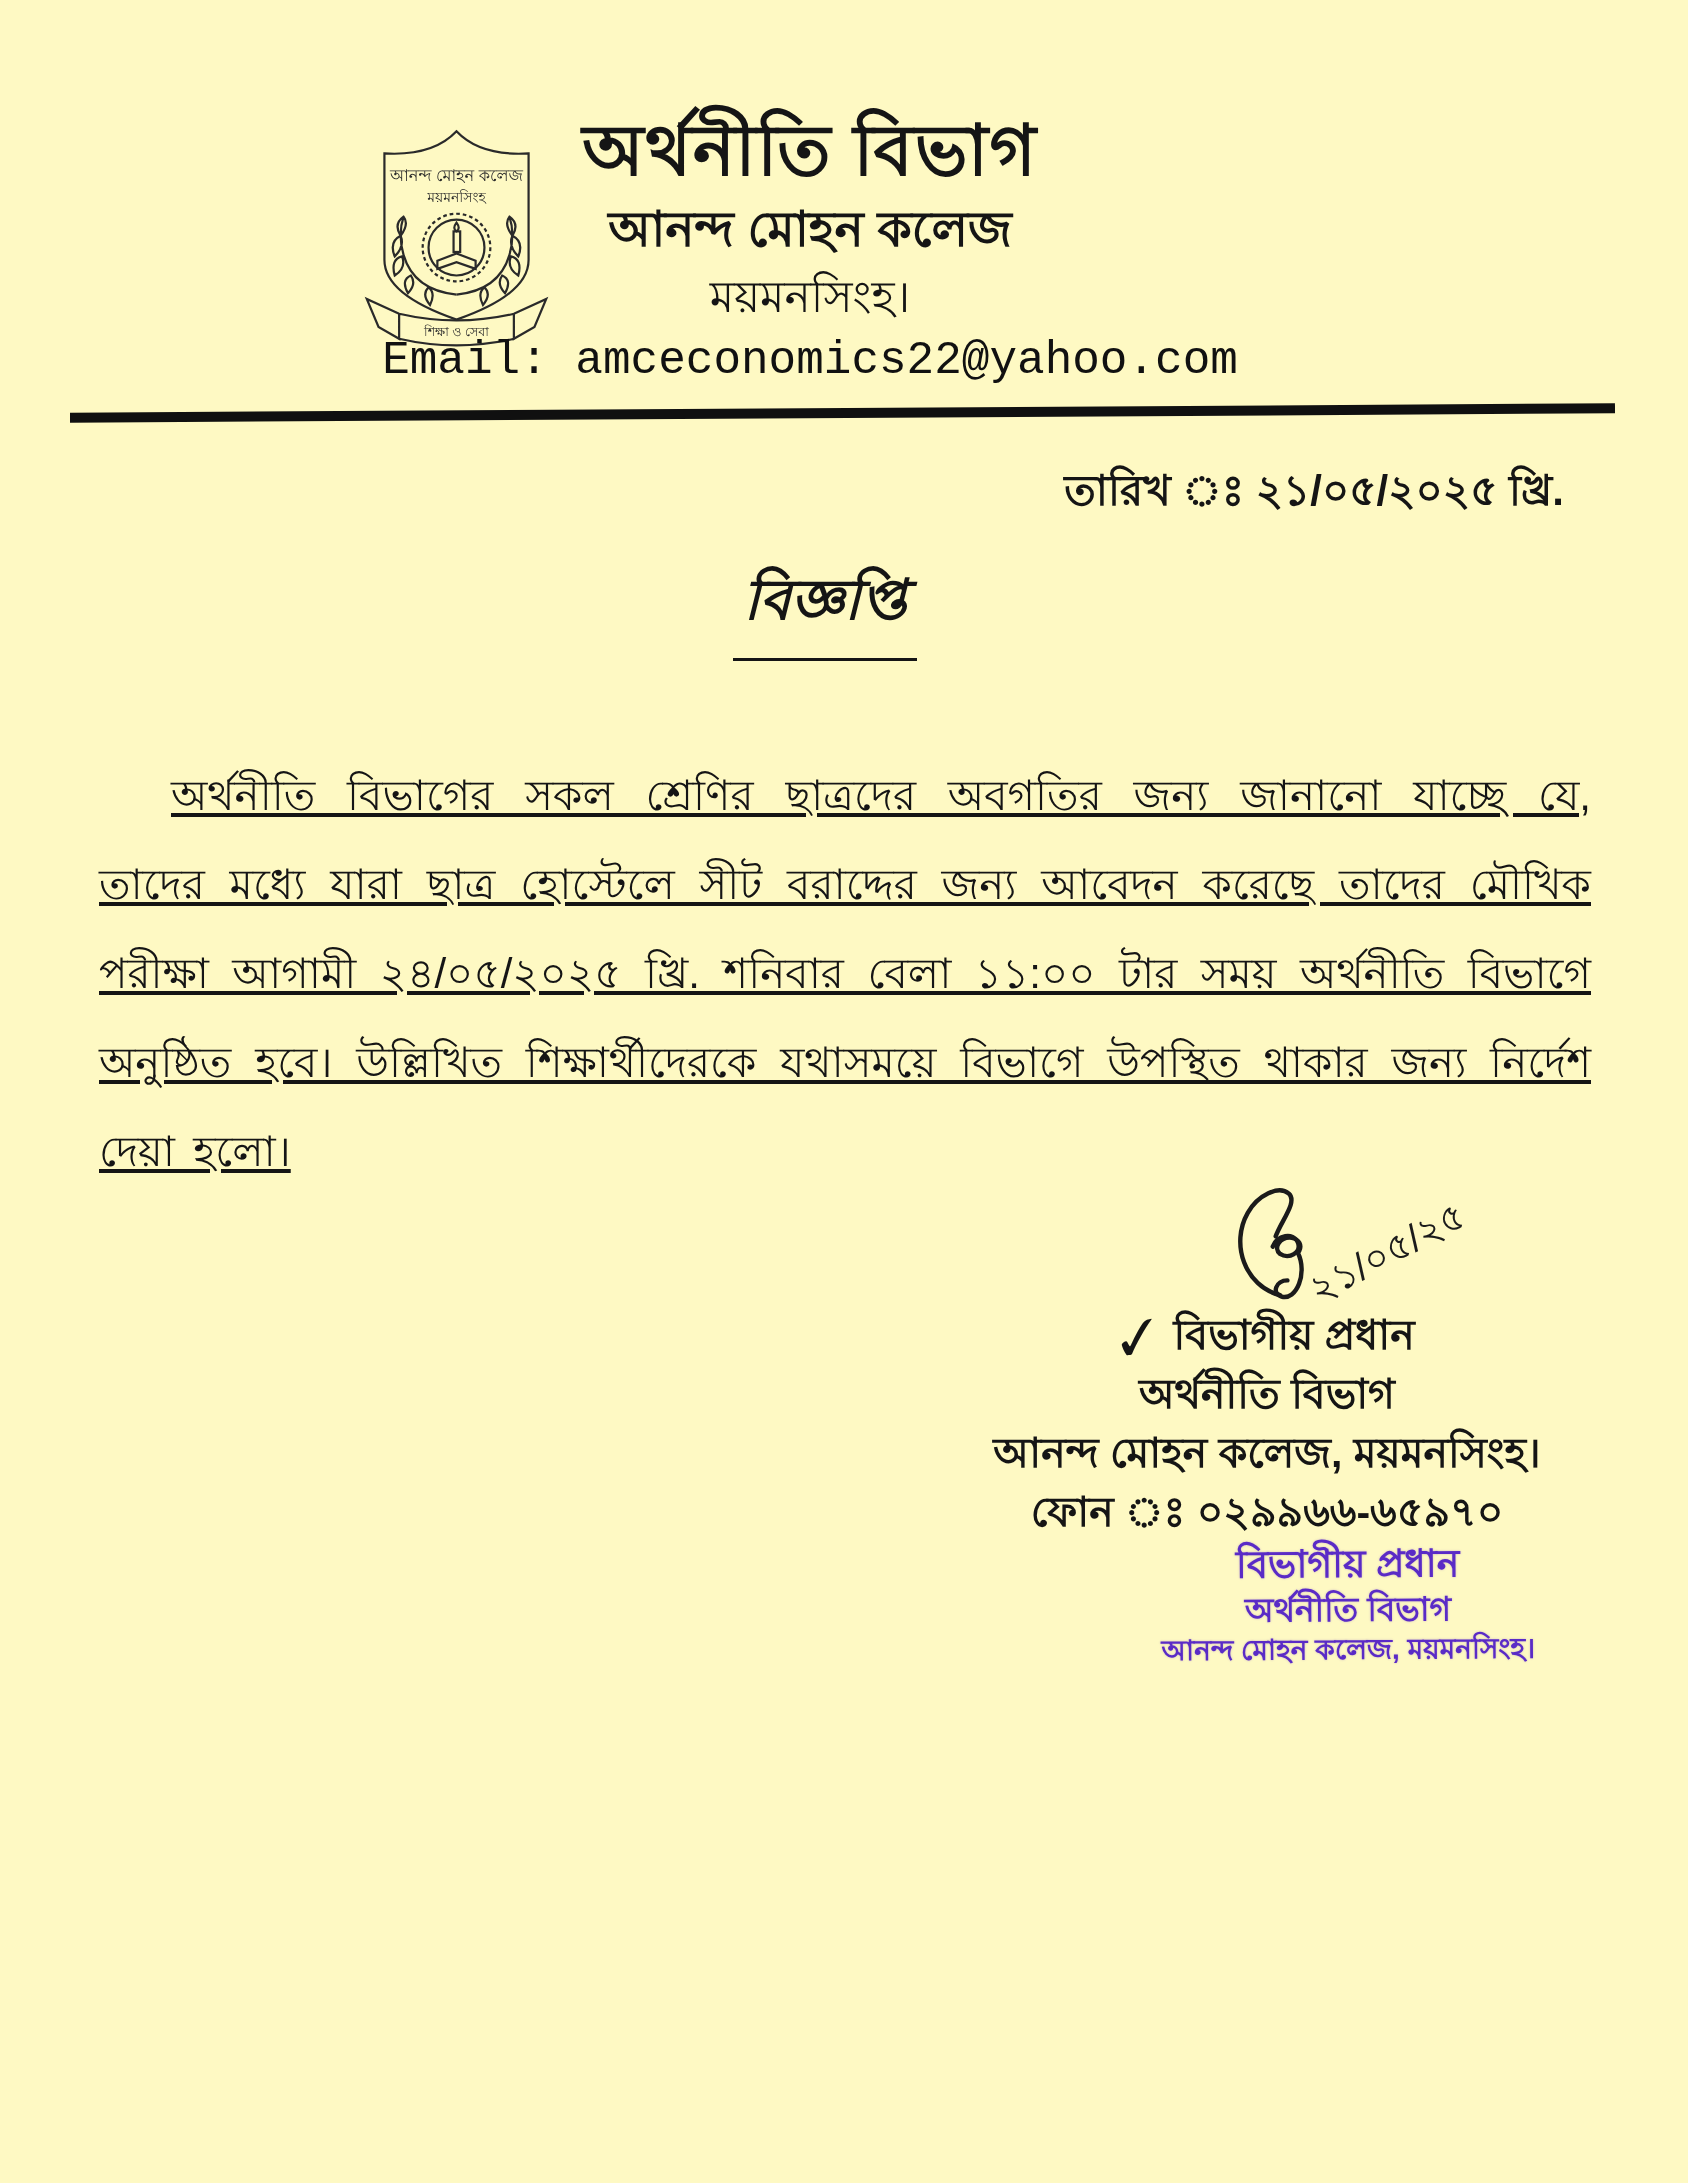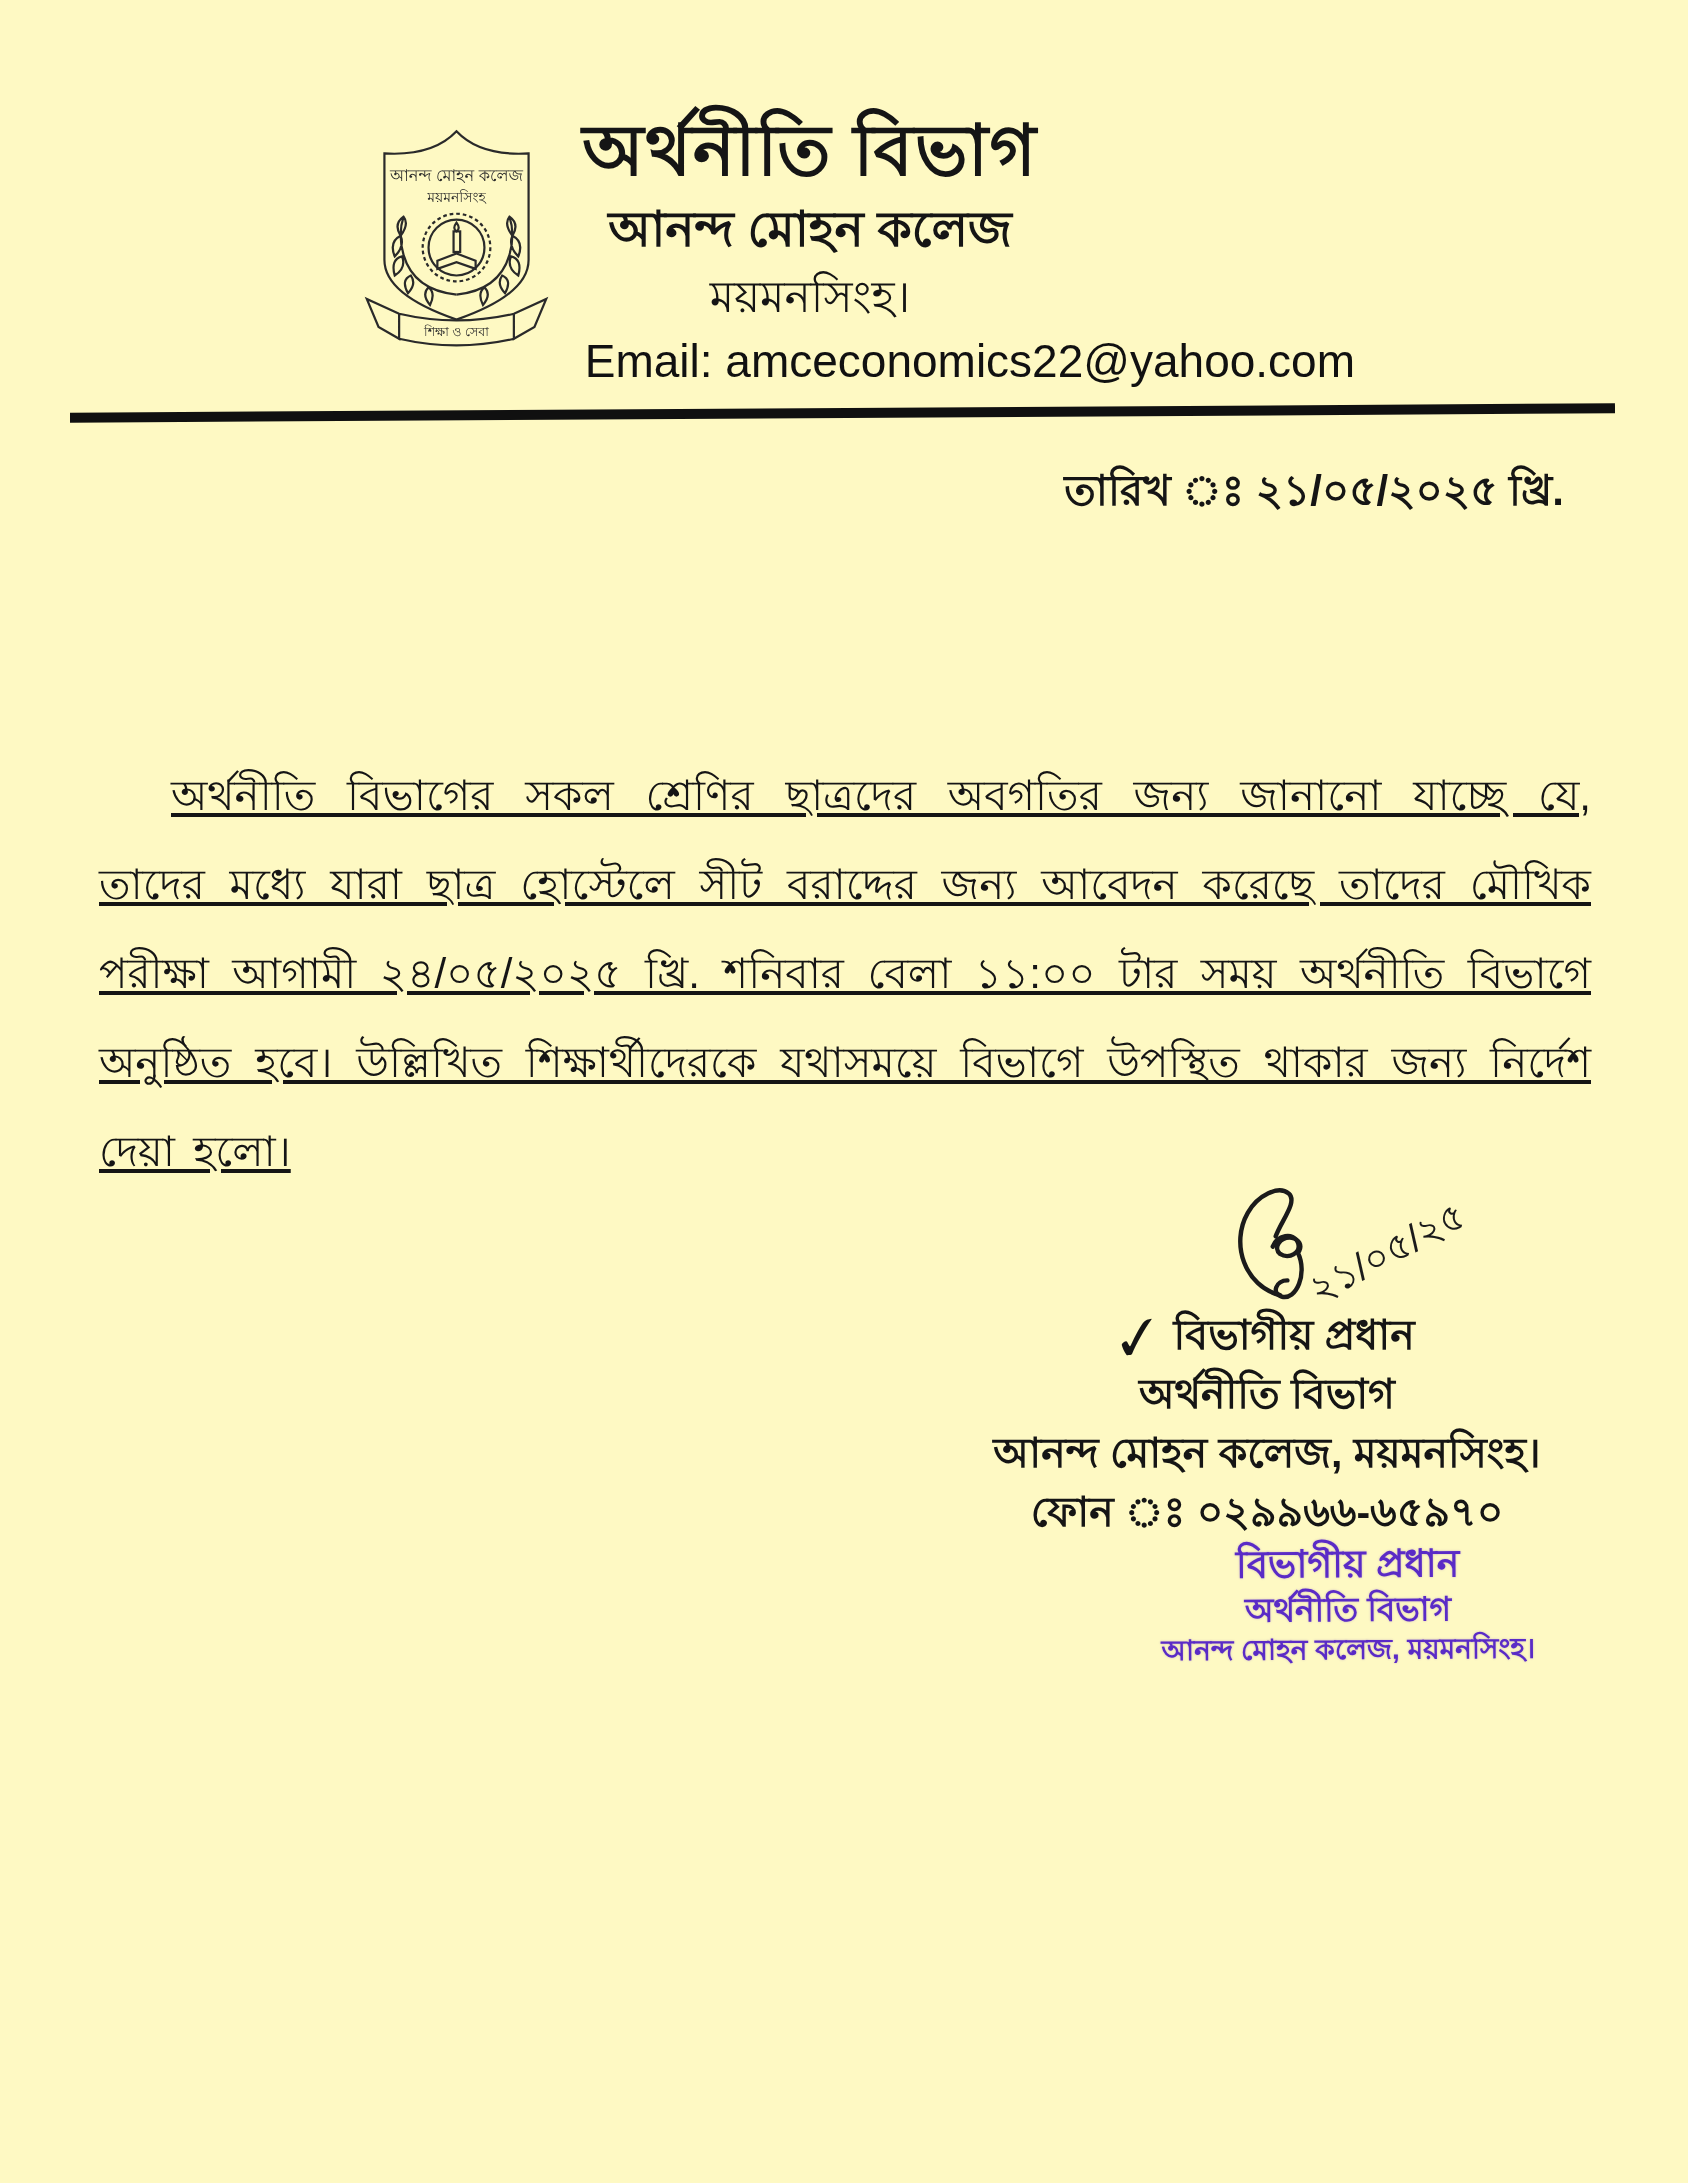--- a/index.html
+++ b/index.html
@@ -14,22 +14,22 @@
   
   .logo{position:absolute;top:124px;left:346px;width:221px;height:228px;}
   .header-text{
     position:absolute;top:109px;left:265px;width:1090px;
     text-align:center;
   }
   .dept-title{font-size:71px;font-weight:800;line-height:1.18;letter-spacing:1.5px;}
   .college-name{font-size:49px;font-weight:600;line-height:1.5;}
   .city-name{font-size:44px;font-weight:400;line-height:1.4;}
   .email-line{
-    font-family:Liberation Sans, sans-serif;
-    font-size:46px;line-height:1.45;color:#111;text-align:right;
+    font-family:Liberation Mono, monospace;
+    font-size:46px;line-height:1.45;color:#111;
   }
   .rule{
     position:absolute;top:408px;left:70px;width:1545px;height:9.6px;
     background:#101010;transform:rotate(-0.35deg);
   }
   .date-line{
     position:absolute;top:458px;right:124px;width:737px;
     text-align:right;font-size:42px;font-weight:600;
   }
   
@@ -97,20 +97,23 @@
     <div class="dept-title">অর্থনীতি বিভাগ</div>
     <div class="college-name">আনন্দ মোহন কলেজ</div>
     <div class="city-name">ময়মনসিংহ।</div>
     <div class="email-line">Email: amceconomics22@yahoo.com</div>
   </div>
 
   <div class="rule"></div>
 
   <div class="date-line">তারিখ ঃ ২১/০৫/২০২৫ খ্রি.</div>
 
+  <div class="notice-title-wrap">
+    <span class="notice-title">বিজ্ঞপ্তি</span>
+  </div>
 
   <p class="notice-body">অর্থনীতি বিভাগের সকল শ্রেণির ছাত্রদের অবগতির জন্য জানানো যাচ্ছে যে, তাদের মধ্যে যারা ছাত্র হোস্টেলে সীট বরাদ্দের জন্য আবেদন করেছে তাদের মৌখিক পরীক্ষা আগামী ২৪/০৫/২০২৫ খ্রি. শনিবার বেলা ১১:০০ টার সময় অর্থনীতি বিভাগে অনুষ্ঠিত হবে। উল্লিখিত শিক্ষার্থীদেরকে যথাসময়ে বিভাগে উপস্থিত থাকার জন্য নির্দেশ দেয়া হলো।</p>
 
   <svg class="sig-scribble" viewBox="0 0 440 215">
     <g stroke="#1b1b1b" fill="none" stroke-width="6" stroke-linecap="round">
       <path d="M148,158 C100,146 80,88 104,46 C118,22 146,8 160,20 C172,31 150,56 142,78"></path>
       <path d="M138,92 c6,-16 28,-20 34,-6 c6,14 -12,24 -24,16 c-10,-8 0,-24 16,-22 c10,2 14,10 10,18"></path>
       <path d="M172,100 C186,128 170,166 150,160 C136,156 142,138 158,138"></path>
     </g>
     <text x="0" y="0" transform="translate(200,170) rotate(-28)" font-size="52" fill="#1b1b1b" font-family="Liberation Sans, sans-serif">২১/০৫/২৫</text>

